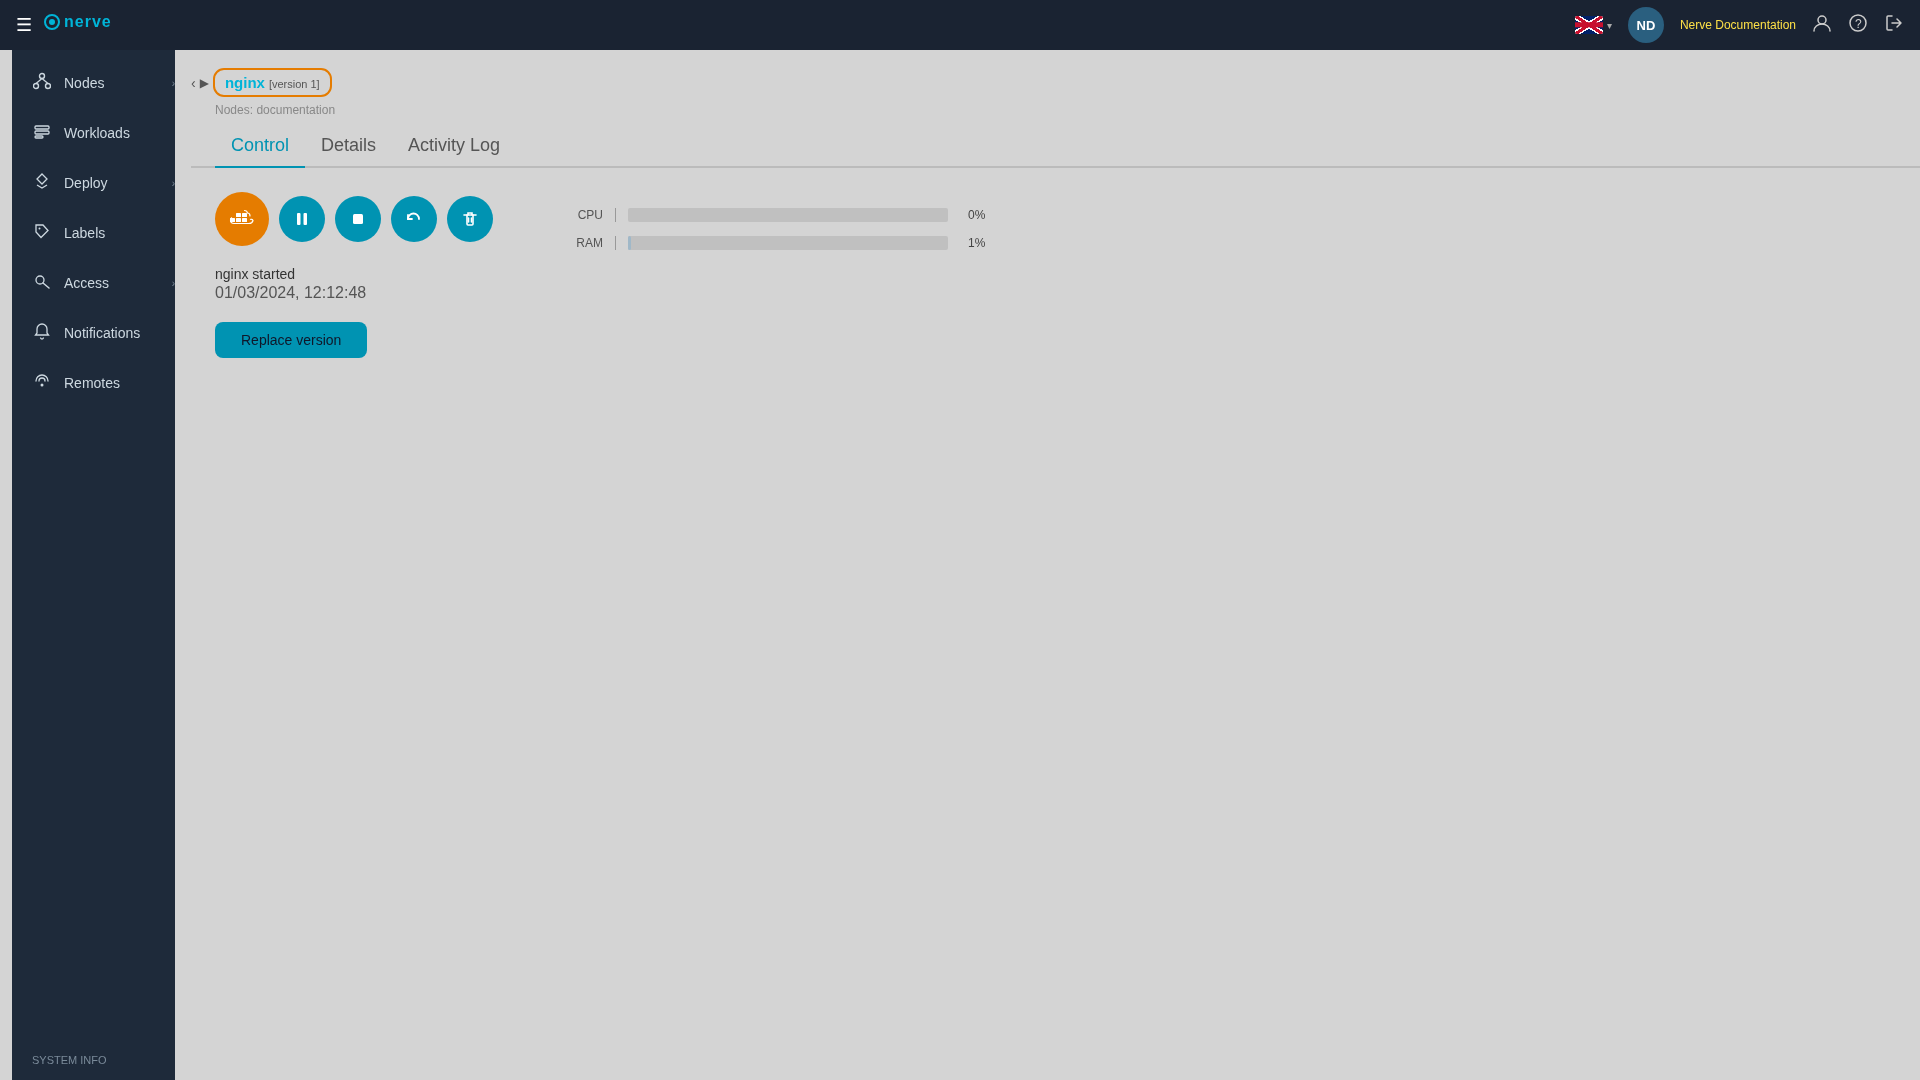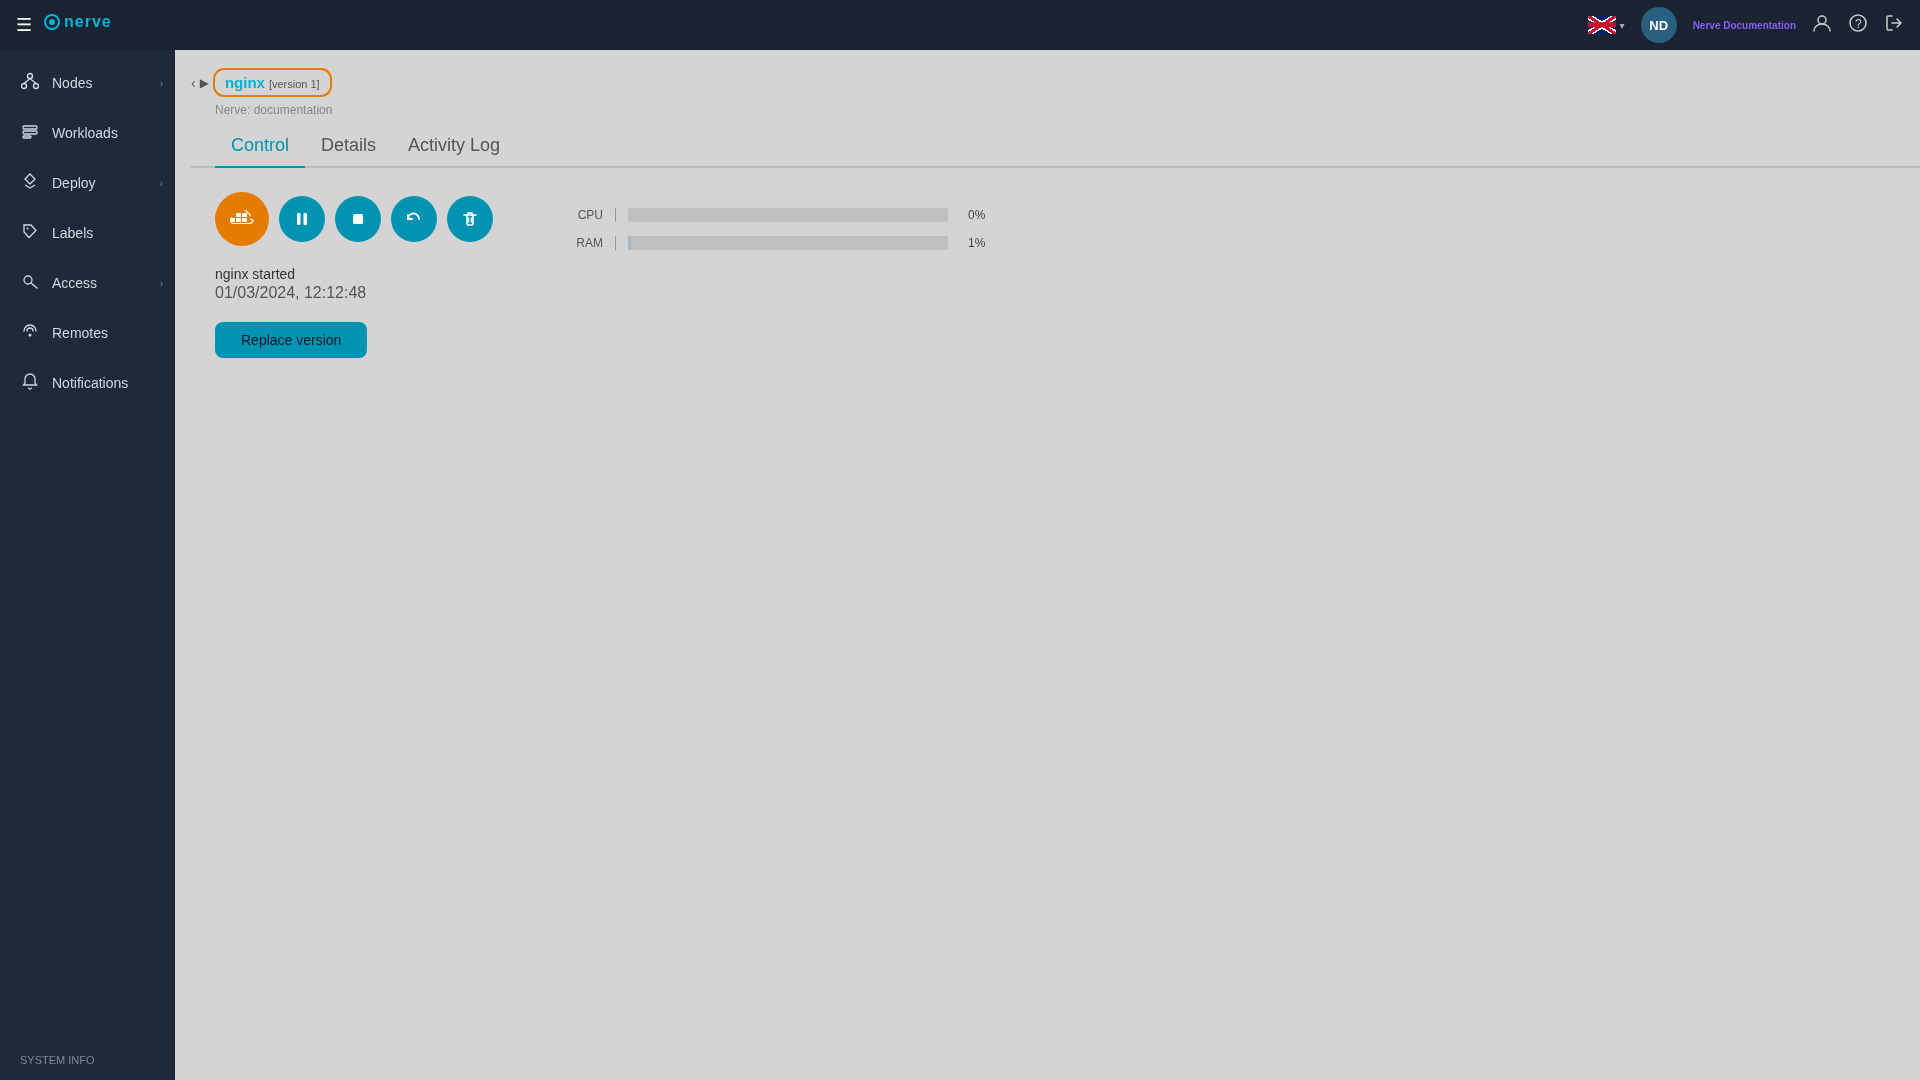--- a/index.html
+++ b/index.html
@@ -87,37 +87,36 @@
       background: #2a5f7f;
       display: flex;
       align-items: center;
       justify-content: center;
       color: #fff;
       font-size: 13px;
       font-weight: bold;
       cursor: pointer;
     }
     .nav-doc-link {
-      color: #8b5cf6;
-      font-size: 10px;
+      color: #fde047;
+      font-size: 12px;
       cursor: pointer;
       white-space: nowrap;
-      font-weight: bold;
     }
     .nav-icon-btn {
       color: #ccc;
       font-size: 18px;
       cursor: pointer;
     }
 
     
     .sidebar {
       position: fixed;
       top: 50px;
-      left: 0;
+      left: 12px;
       width: 175px;
       height: calc(1080px - 50px);
       background: #1e2a3a;
       display: flex;
       flex-direction: column;
       padding-top: 8px;
     }
     .sidebar-item {
       display: flex;
       align-items: center;
@@ -435,52 +434,52 @@
         <path d="M10 11l6 5" stroke="#cdd8e0" stroke-width="1.5" stroke-linecap="round"></path>
       </svg>
     </span>
     <span>Access</span>
     <span class="expand-arrow">›</span>
   </div>
 
   <div class="sidebar-item">
     <span class="item-icon">
       <svg width="18" height="18" viewBox="0 0 18 18" fill="none">
+        <path d="M9 2a5 5 0 00-5 5v4l-1.5 2h13L14 11V7a5 5 0 00-5-5z" stroke="#cdd8e0" stroke-width="1.3"></path>
+        <path d="M7.5 15.5a1.5 1.5 0 003 0" stroke="#cdd8e0" stroke-width="1.3"></path>
+      </svg>
+    </span>
+    <span>Notifications</span>
+  </div>
+
+  <div class="sidebar-item">
+    <span class="item-icon">
+      <svg width="18" height="18" viewBox="0 0 18 18" fill="none">
         <path d="M3 9a6 6 0 0112 0" stroke="#cdd8e0" stroke-width="1.3" stroke-linecap="round"></path>
         <path d="M6 9a3 3 0 016 0" stroke="#cdd8e0" stroke-width="1.3" stroke-linecap="round"></path>
         <circle cx="9" cy="13" r="1.5" fill="#cdd8e0"></circle>
       </svg>
     </span>
     <span>Remotes</span>
-  </div>
-
-  <div class="sidebar-item">
-    <span class="item-icon">
-      <svg width="18" height="18" viewBox="0 0 18 18" fill="none">
-        <path d="M9 2a5 5 0 00-5 5v4l-1.5 2h13L14 11V7a5 5 0 00-5-5z" stroke="#cdd8e0" stroke-width="1.3"></path>
-        <path d="M7.5 15.5a1.5 1.5 0 003 0" stroke="#cdd8e0" stroke-width="1.3"></path>
-      </svg>
-    </span>
-    <span>Notifications</span>
   </div>
 
   <div class="sidebar-bottom">SYSTEM INFO</div>
 </div>
 
 <div class="main-content">
 
   <div class="breadcrumb-area">
     <button class="breadcrumb-nav-btn">‹</button>
     <span class="breadcrumb-play-btn">▶</span>
     <span class="workload-chip">
       <span>nginx</span><span class="workload-chip-version">[version 1]</span>
     </span>
   </div>
   <div class="node-label">
-    <span>Nerve:</span>
+    <span>Nodes:</span>
     <span>documentation</span>
   </div>
 
   <div class="tabs-bar">
     <div class="tab-item active">Control</div>
     <div class="tab-item">Details</div>
     <div class="tab-item">Activity Log</div>
   </div>
 
   <div class="control-panel">

